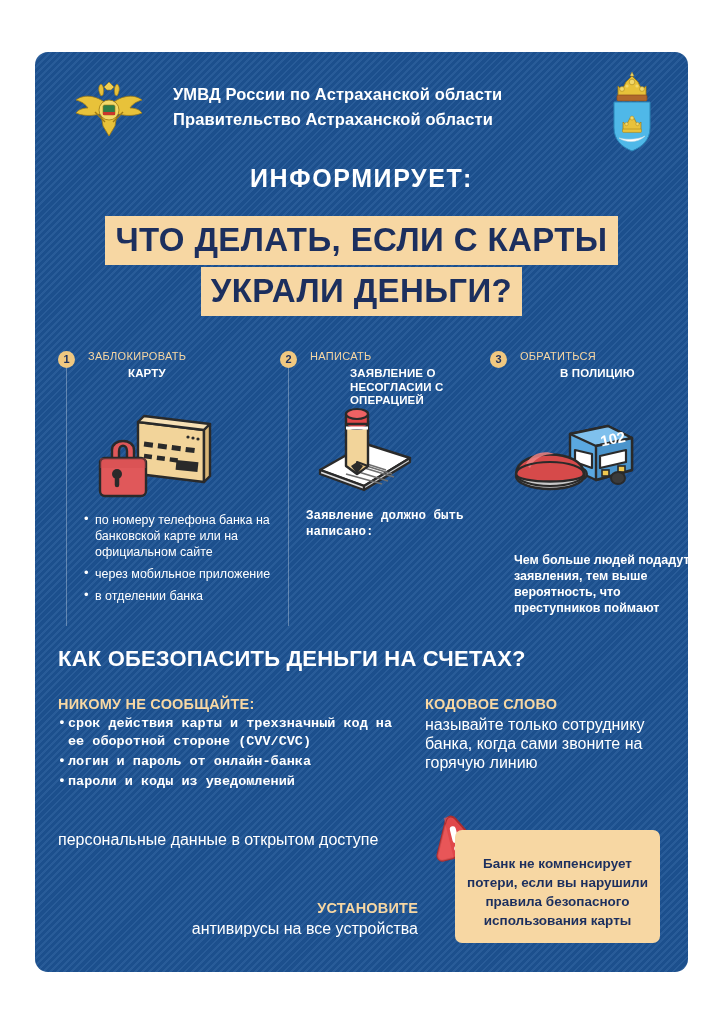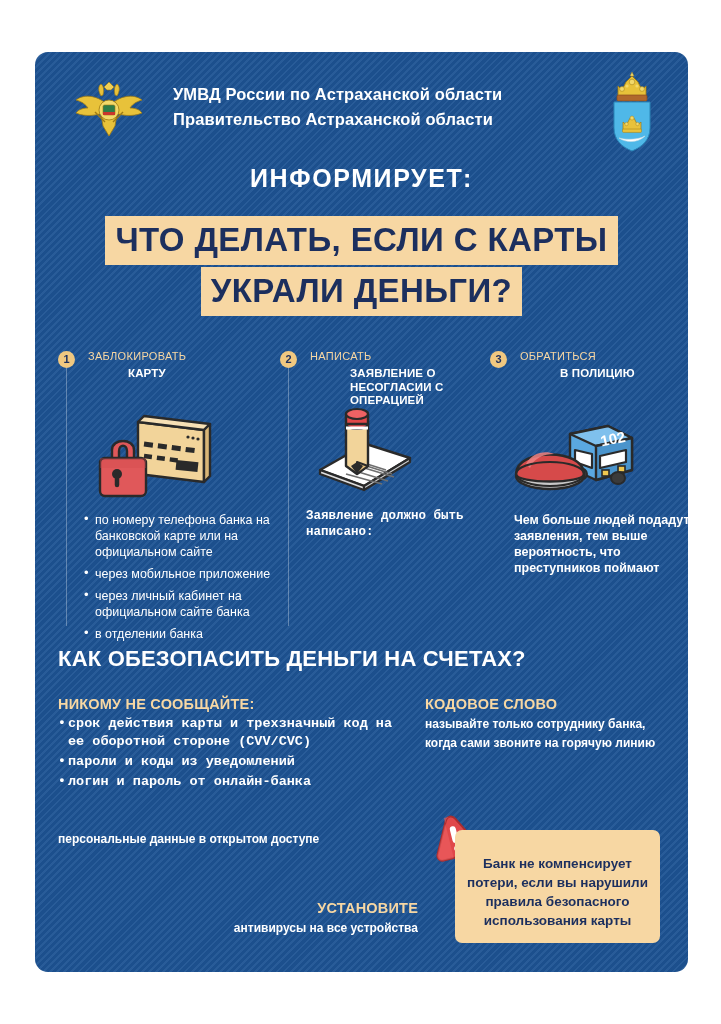--- a/index.html
+++ b/index.html
@@ -104,39 +104,39 @@
   ul.blist li {
     position:relative;
     color:#ffffff; font-size:12.5px; font-weight:normal;
     line-height:16px; padding-left:11px; margin-bottom:6px;
   }
   ul.blist li::before {
     content:"•"; position:absolute; left:0; top:-1px;
     color:#ffffff; font-size:13px;
   }
   .plain-para {
-    color:#ffffff; font-size:12.5px; font-weight:bold; line-height:16px;
+    color:#ffffff; font-size:12.5px; font-weight:bold; line-height:16px;margin-top:40px;
   }
 
   
   .section-title {
     position:absolute; top:594px; left:23px;
     color:#ffffff; font-size:22px; font-weight:bold;
     letter-spacing:0.2px;
   }
   .safety { position:absolute; top:644px; left:0; width:100%; }
   .sf-left  { position:absolute; left:23px; top:0;  width:350px; }
   .sf-right { position:absolute; left:390px; top:0; width:250px; }
 
   .sf-head {
     color:#f7d7a3; font-size:14.5px; font-weight:bold;
     letter-spacing:0.2px; margin-bottom:3px;
   }
   .sf-text {
-    color:#ffffff; font-size:12px; font-weight:bold; line-height:19px;
+    color:#ffffff; font-size:16px; font-weight:normal; line-height:19px;
   }
   ul.sflist { list-style:none; }
   ul.sflist li {
     position:relative; color:#ffffff;
     font-size:13.5px; font-weight:bold; line-height:18px;
     padding-left:10px; margin-bottom:2px;font-family:Liberation Mono, monospace;
   }
   ul.sflist li::before {
     content:"•"; position:absolute; left:0; top:-1px; font-size:13px;
   }
@@ -255,21 +255,20 @@
             <circle cx="31" cy="68" r="5" fill="#2a2a2a"></circle>
             <path d="M31 70 L31 79" stroke="#2a2a2a" stroke-width="4.5" stroke-linecap="round"></path>
           </g>
         </svg>
       </div>
 
       <div class="step-body">
         <ul class="blist">
           <li>по номеру телефона банка на банковской карте или на официальном сайте</li>
           <li>через мобильное приложение</li>
-          <li>через личный кабинет на официальном сайте банка</li>
           <li>в отделении банка</li>
         </ul>
       </div>
     </div>
 
     <div class="step step-2">
       <div class="badge">2</div>
       <div class="vline"></div>
 
       <div class="step-head">
@@ -355,22 +354,22 @@
   </div>
 
   <div class="section-title">КАК ОБЕЗОПАСИТЬ ДЕНЬГИ НА СЧЕТАХ?</div>
 
   <div class="safety">
 
     <div class="sf-left">
       <div class="sf-head">НИКОМУ НЕ СООБЩАЙТЕ:</div>
       <ul class="sflist">
         <li>срок действия карты и трехзначный код на ее оборотной стороне (CVV/CVC)</li>
+        <li>логин и пароль от онлайн-банка</li>
         <li>пароли и коды из уведомлений</li>
-        <li>логин и пароль от онлайн-банка</li>
       </ul>
     </div>
 
     <div class="sf-right">
       <div class="sf-head">КОДОВОЕ СЛОВО</div>
       <div class="sf-text">называйте только сотруднику банка, когда сами звоните на горячую линию</div>
     </div>
   </div>
 
   <div class="block-pub">

